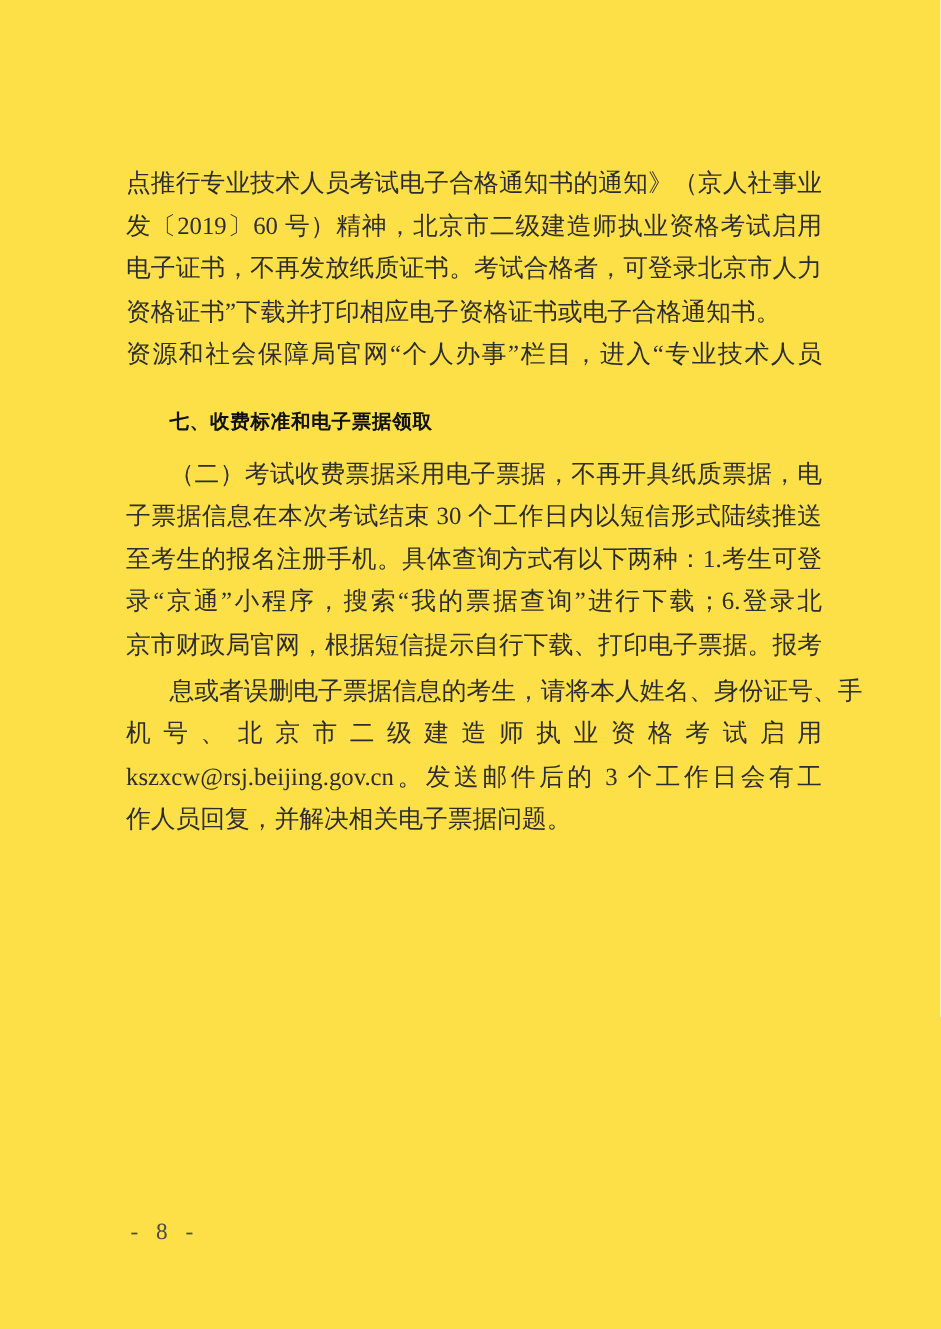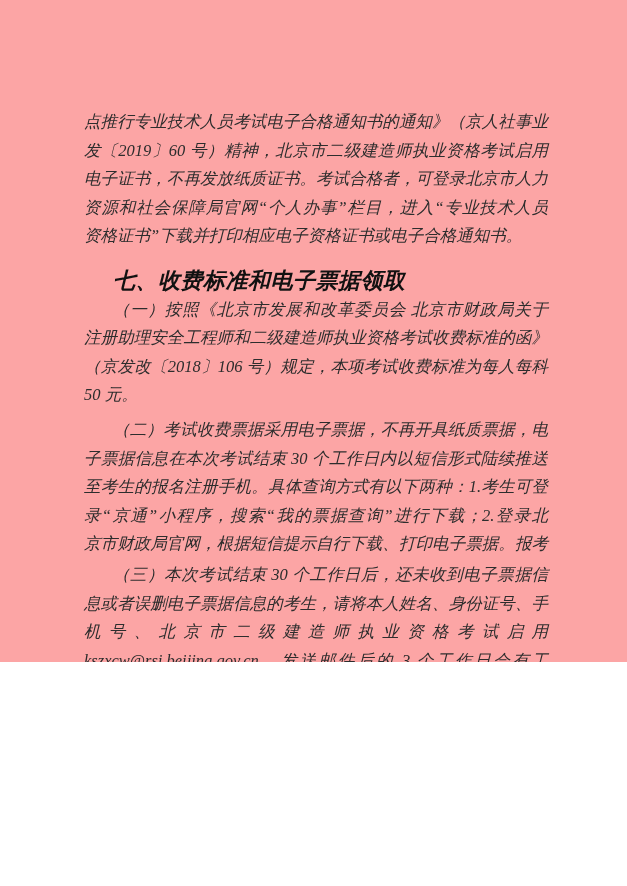--- a/index.html
+++ b/index.html
@@ -5,24 +5,23 @@
   * { margin: 0; padding: 0; box-sizing: border-box; }
   html, body {
     width: 627px;
     height: 886px;
     background: #ffffff;
     font-family: "Liberation Serif", "DejaVu Serif", serif;
   }
   .page {
     position: relative;
     width: 627px;
-    height: 662px;
-    background: #fca5a5;
+    height: 886px;
+    background: #fde047;
     overflow: hidden;
-    font-style: italic;
   }
   .content {
     position: absolute;
     left: 84px;
     top: 108px;
     width: 464px;
     color: #2d2d2d;
   }
   .para {
     font-size: 16.5px;
@@ -38,21 +37,21 @@
   .para .line.last {
     text-align-last: left;
     white-space: normal;
   }
   .para.indent .line:first-child {
     text-indent: 29px;
   }
   .heading {
     font-family: "Liberation Sans", "DejaVu Sans", sans-serif;
     font-weight: bold;
-    font-size: 22px;
+    font-size: 13px;
     line-height: 28.6px;
     height: 28.6px;
     padding-left: 29px;
     margin-top: 16px;
     color: #111111;
     letter-spacing: 0.5px;
   }
   .para.p1 { margin-top: 0; }
   .para.p2 { margin-top: 6px; }
   .para.p3 { margin-top: 2px; }
@@ -70,43 +69,36 @@
 </head>
 <body>
 
 <div class="page">
   <div class="content">
 
     <div class="para cont">
         <div class="line">点推行专业技术人员考试电子合格通知书的通知》（京人社事业</div>
         <div class="line">发〔2019〕60 号）精神，北京市二级建造师执业资格考试启用</div>
         <div class="line">电子证书，不再发放纸质证书。考试合格者，可登录北京市人力</div>
+        <div class="line last">资格证书”下载并打印相应电子资格证书或电子合格通知书。</div>
         <div class="line">资源和社会保障局官网“个人办事”栏目，进入“专业技术人员</div>
-        <div class="line last">资格证书”下载并打印相应电子资格证书或电子合格通知书。</div>
       </div>
 
     <h2 class="heading">七、收费标准和电子票据领取</h2>
 
-    <div class="para indent p1">
-        <div class="line">（一）按照《北京市发展和改革委员会 北京市财政局关于</div>
-        <div class="line">注册助理安全工程师和二级建造师执业资格考试收费标准的函》</div>
-        <div class="line">（京发改〔2018〕106 号）规定，本项考试收费标准为每人每科</div>
-        <div class="line last">50 元。</div>
-      </div>
 
     <div class="para indent p2">
         <div class="line">（二）考试收费票据采用电子票据，不再开具纸质票据，电</div>
         <div class="line">子票据信息在本次考试结束 30 个工作日内以短信形式陆续推送</div>
         <div class="line">至考生的报名注册手机。具体查询方式有以下两种：1.考生可登</div>
-        <div class="line">录“京通”小程序，搜索“我的票据查询”进行下载；2.登录北</div>
+        <div class="line">录“京通”小程序，搜索“我的票据查询”进行下载；6.登录北</div>
         <div class="line">京市财政局官网，根据短信提示自行下载、打印电子票据。报考</div>
       </div>
 
     <div class="para indent p3">
-        <div class="line">（三）本次考试结束 30 个工作日后，还未收到电子票据信</div>
         <div class="line">息或者误删电子票据信息的考生，请将本人姓名、身份证号、手</div>
         <div class="line">机号、北京市二级建造师执业资格考试启用</div>
         <div class="line">kszxcw@rsj.beijing.gov.cn。发送邮件后的 3 个工作日会有工</div>
         <div class="line last">作人员回复，并解决相关电子票据问题。</div>
       </div>
 
   </div>
 
   <div class="page-number">- 8 -</div>
 </div>

